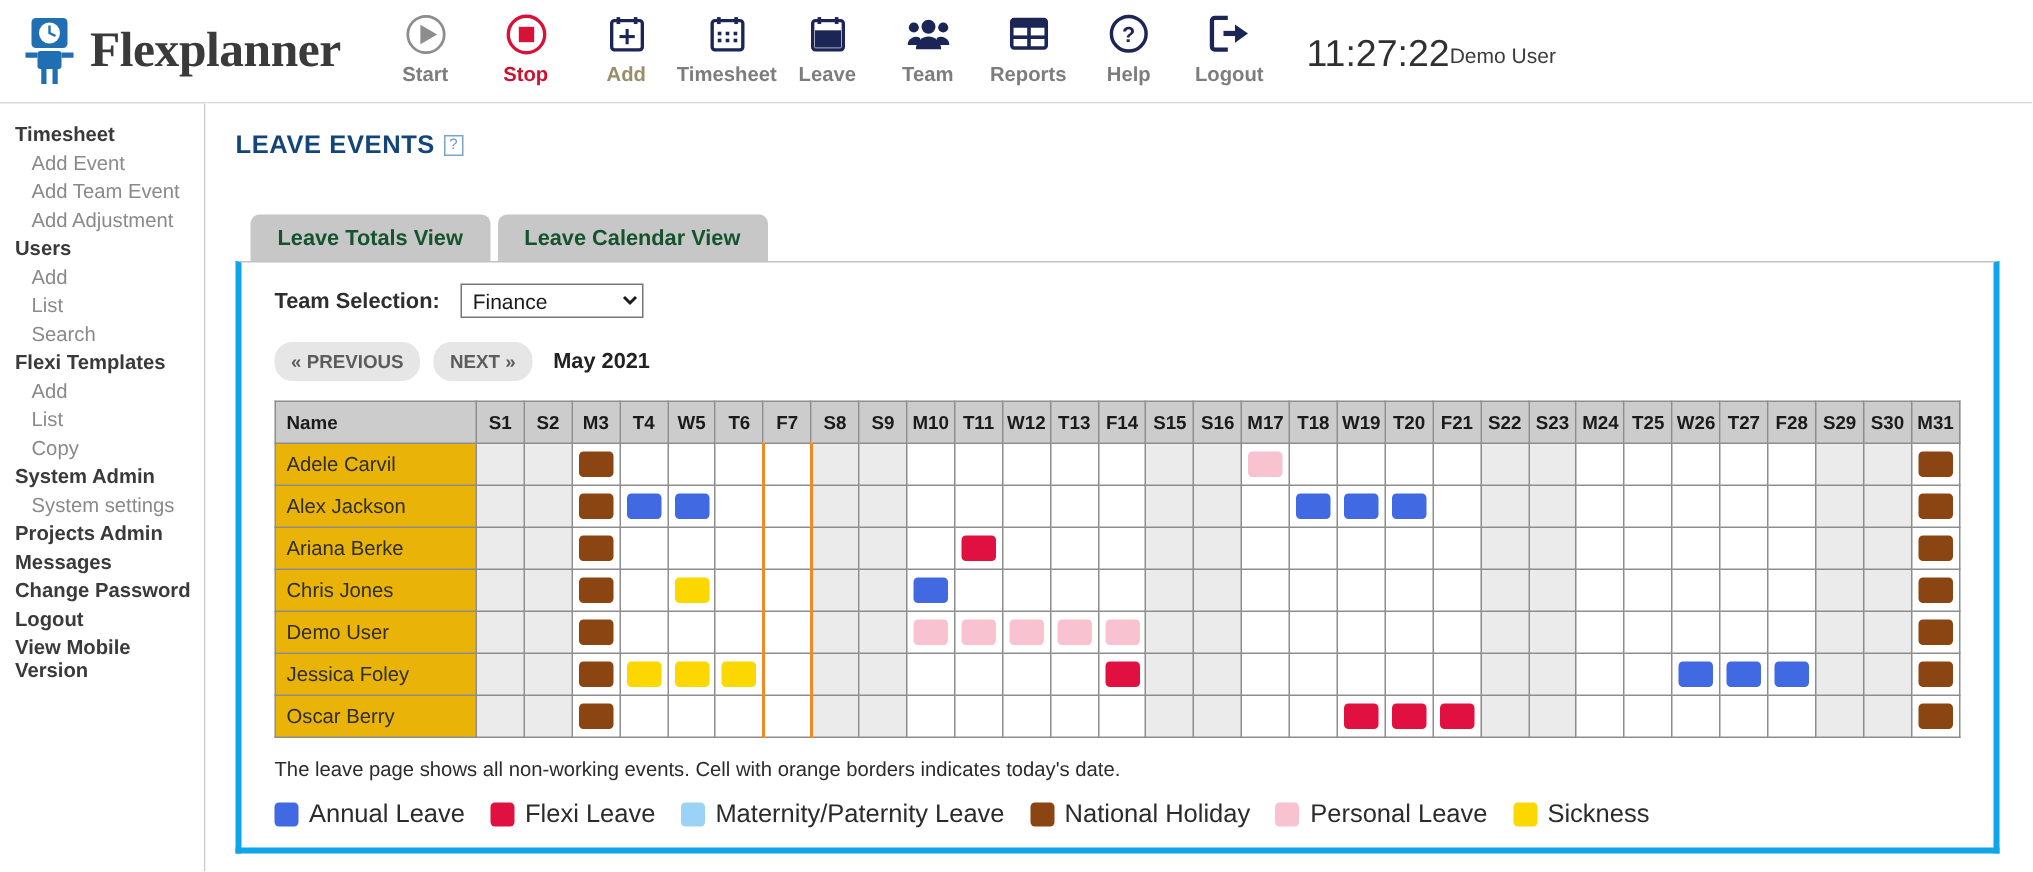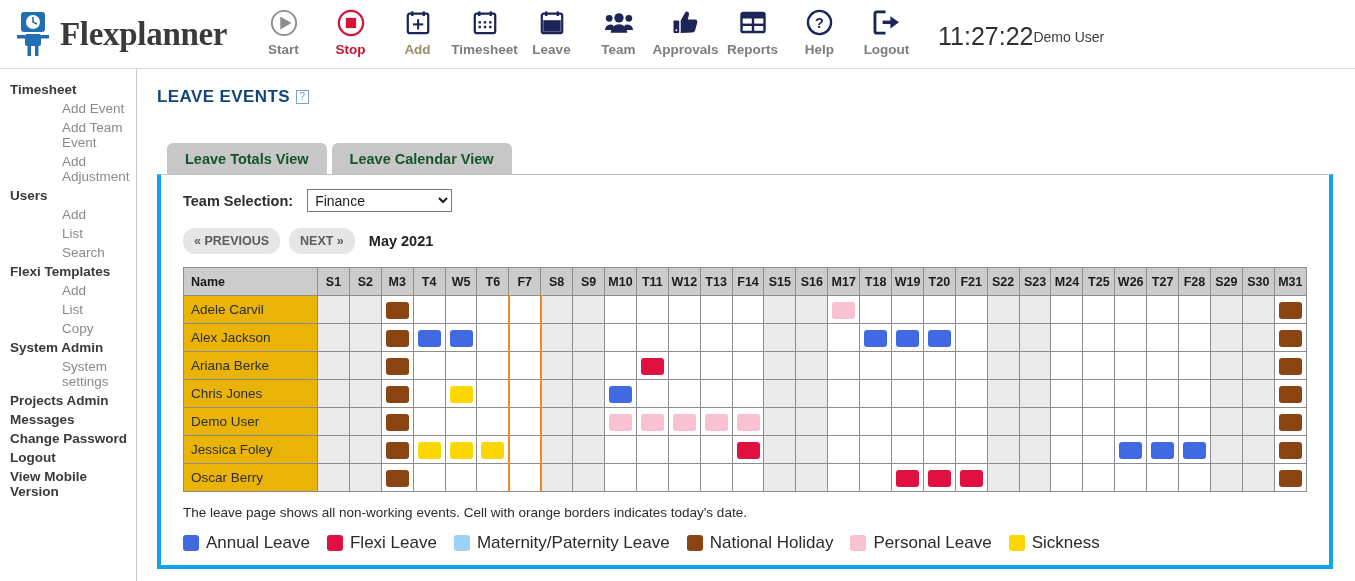--- a/index.html
+++ b/index.html
@@ -84,21 +84,20 @@
     font-weight: bold;
     color: #3a3a3a;
     padding: 2px 0 2px 10px;
     cursor: pointer;
   }
   .s-sub {
     font-size: 13.5px;
     color: #8a8a8a;
     padding: 2px 0 2px 21px;
     cursor: pointer;
-    margin-left: 41px;
   }
 
   .content {
     flex: 1;
     background: #ffffff;
     padding: 18px 0 0 20px;
     position: relative;
   }
 
   .page-title {
@@ -150,21 +149,21 @@
 
   .teamrow {
     display: flex;
     align-items: center;
     padding-left: 22px;
     margin-bottom: 16px;
   }
   .teamlabel { font-size: 14.5px; font-weight: bold; color: #2e2e2e; }
   .teamselect {
     margin-left: 14px;
-    width: 145px;
+    width: 122px;
     height: 23px;
     font-size: 14px;
     font-family: "Liberation Sans", sans-serif;
     border: 1px solid #767676;
     background: #ffffff;
     color: #1a1a1a;
     padding-left: 3px;
   }
 
   .navrow {
@@ -342,30 +341,20 @@
         <svg viewBox="0 0 30 26" width="28" height="25">
           <circle cx="15" cy="8" r="5" fill="#1b2556"></circle>
           <path d="M6 24 a9 9 0 0 1 18 0 z" fill="#1b2556"></path>
           <circle cx="4.5" cy="8.5" r="3.6" fill="#1b2556"></circle>
           <circle cx="25.5" cy="8.5" r="3.6" fill="#1b2556"></circle>
           <path d="M0 21 a6 6 0 0 1 9 -5 l0 5 z" fill="#1b2556"></path>
           <path d="M30 21 a6 6 0 0 0 -9 -5 l0 5 z" fill="#1b2556"></path>
         </svg>
       </span>
       <span class="lbl">Team</span>
-    </div>
-    <div class="navitem">
-      <span class="ico">
-        <svg viewBox="0 0 28 26" width="27" height="25">
-          <rect x="1.5" y="11" width="6" height="13" rx="1" fill="#1b2556"></rect>
-          <circle cx="4.5" cy="21" r="1" fill="#ffffff"></circle>
-          <path d="M9 24 L9 11 L14 2 a2.4 2.4 0 0 1 3.6 2.6 L16.4 10 L24 10 a2.4 2.4 0 0 1 2.3 3.1 l-2.4 8.2 a3 3 0 0 1 -2.9 2.2 z" fill="#1b2556"></path>
-        </svg>
-      </span>
-      <span class="lbl">Approvals</span>
     </div>
     <div class="navitem">
       <span class="ico">
         <svg viewBox="0 0 26 24" width="26" height="24">
           <rect x="1.5" y="2" width="23" height="19" rx="1.6" fill="none" stroke="#1b2556" stroke-width="2.4"></rect>
           <rect x="1.5" y="2" width="23" height="5.5" fill="#1b2556"></rect>
           <rect x="11.8" y="7" width="2.4" height="14" fill="#1b2556"></rect>
           <rect x="1.5" y="12.6" width="23" height="2.4" fill="#1b2556"></rect>
         </svg>
       </span>

